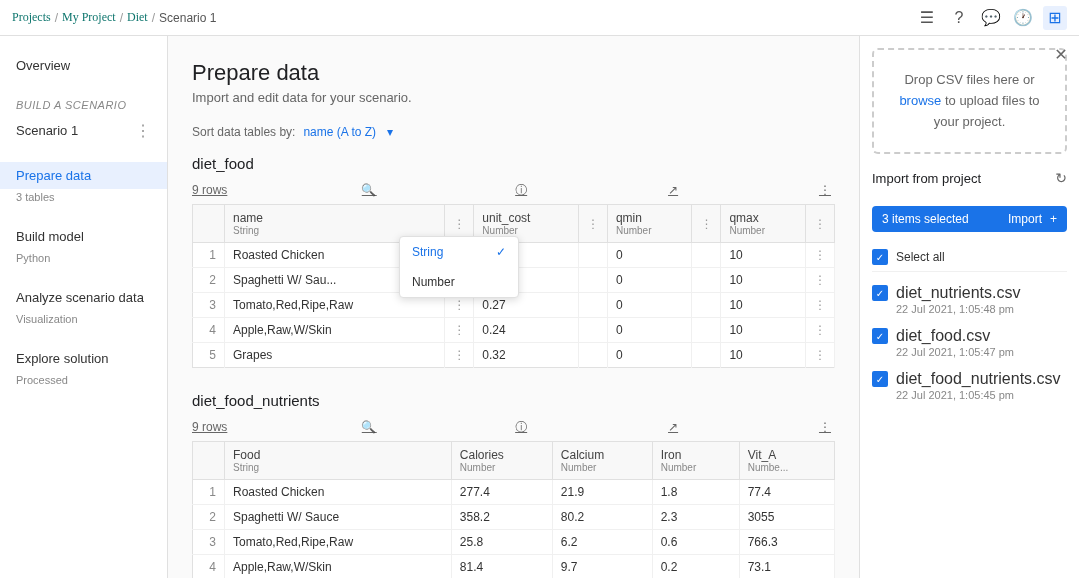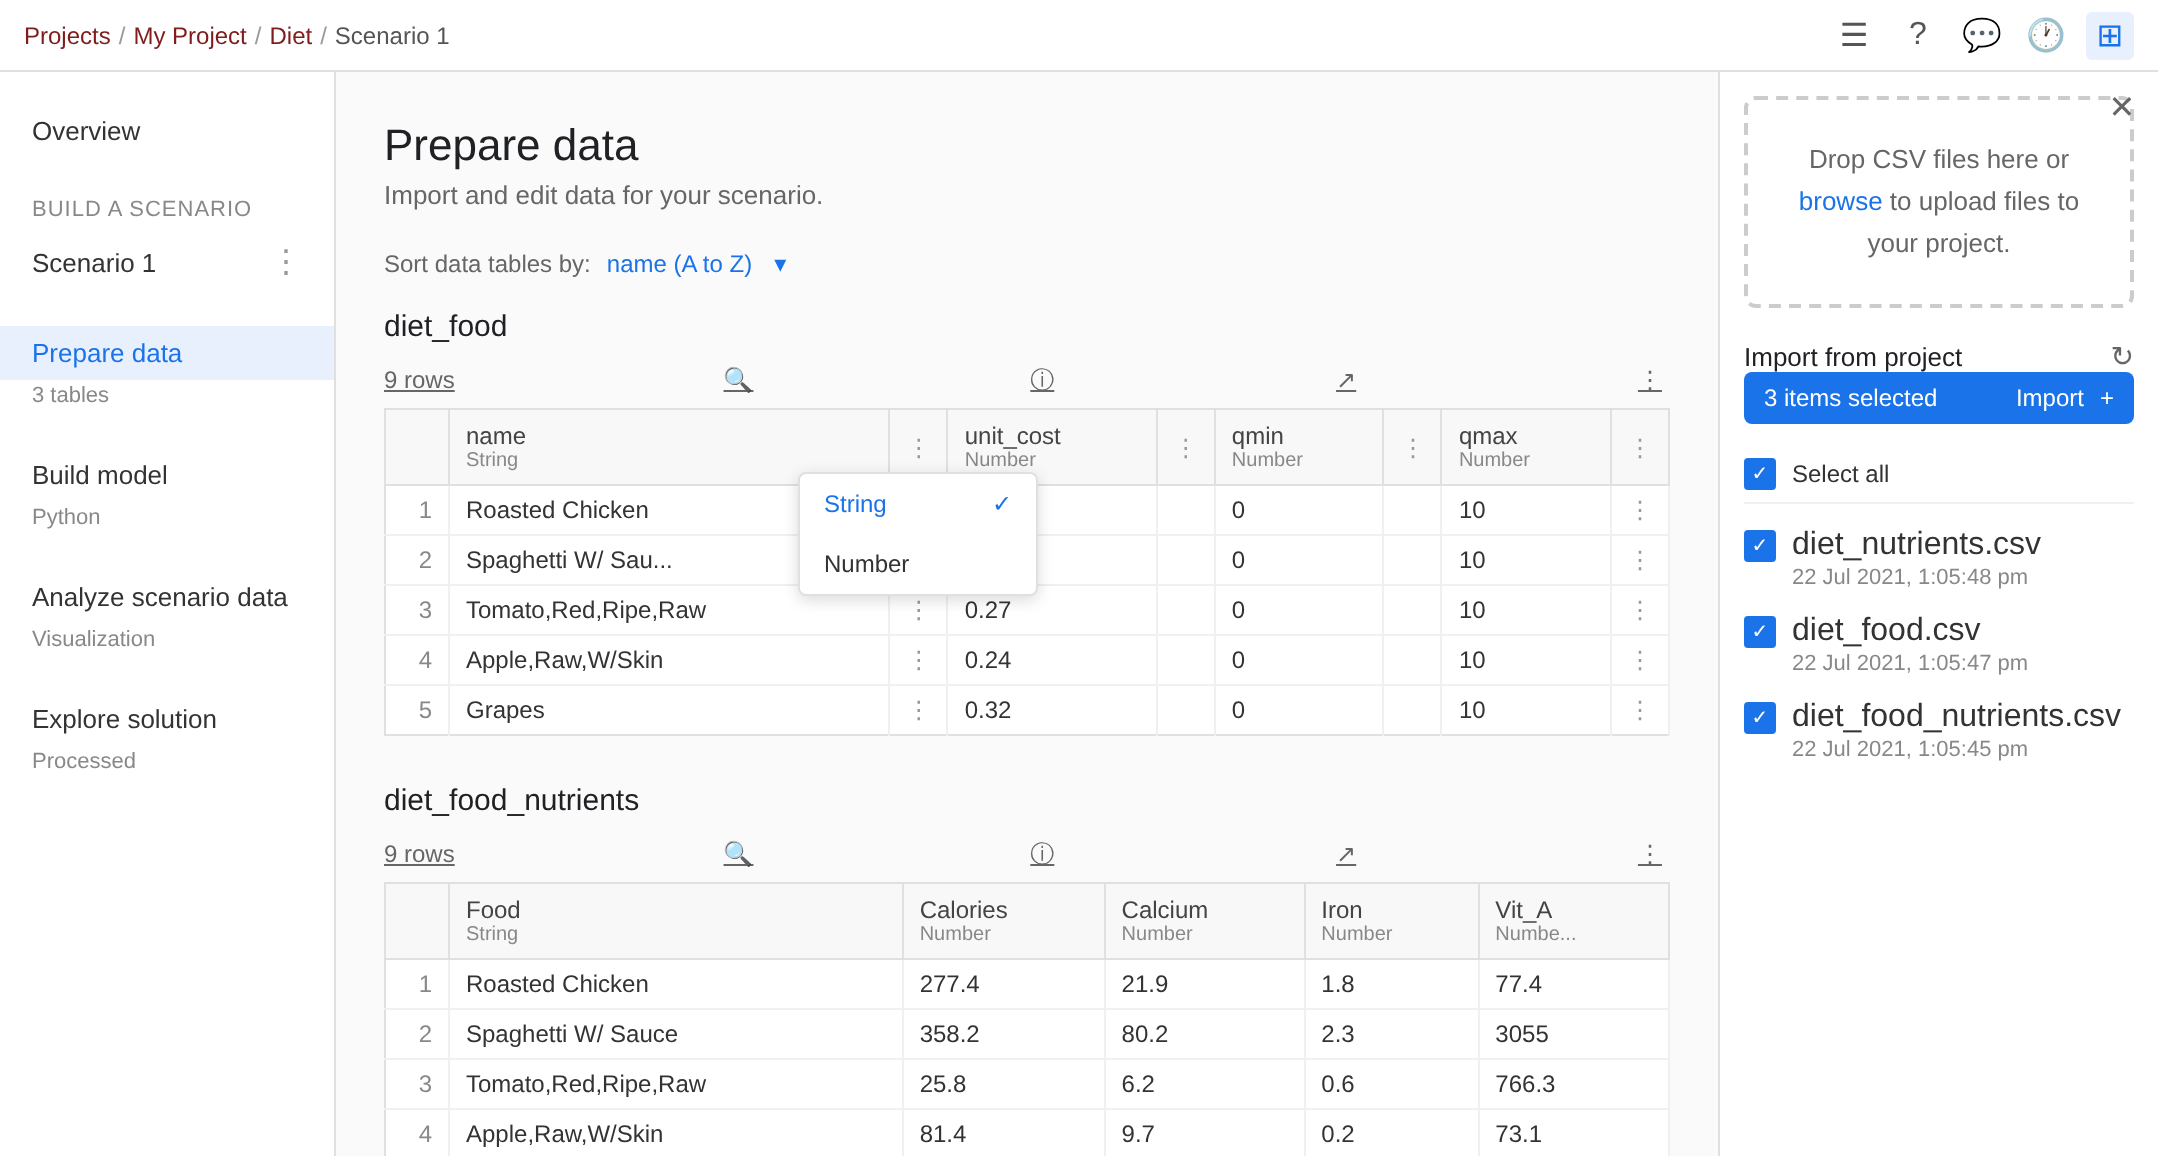--- a/index.html
+++ b/index.html
@@ -10,39 +10,39 @@
       height: 36px;
       background: #fff;
       border-bottom: 1px solid #e0e0e0;
       display: flex;
       align-items: center;
       padding: 0 12px;
       justify-content: space-between;
     }
     .breadcrumb { display: flex; align-items: center; gap: 4px; font-size: 12px; color: #555; }
     .breadcrumb span { color: #555; }
-    .breadcrumb a { color: #7f1d1d; cursor: pointer; text-decoration: none; }
+    .breadcrumb a { color: #0f766e; cursor: pointer; text-decoration: none; font-family: Liberation Serif, serif; }
     .breadcrumb .sep { color: #999; }
     .nav-icons { display: flex; gap: 8px; align-items: center; }
     .nav-icon { width: 24px; height: 24px; display: flex; align-items: center; justify-content: center; cursor: pointer; color: #555; font-size: 16px; border-radius: 3px; }
     .nav-icon-active { background: #e8f0fe; color: #1a73e8; }
 
     
     .layout { display: flex; height: calc(578px - 36px); }
 
     
     .sidebar {
       width: 168px;
       background: #fff;
       border-right: 1px solid #e0e0e0;
       flex-shrink: 0;
       padding: 16px 0;
     }
     .sidebar-section { margin-bottom: 16px; }
-    .sidebar-label { font-size: 11px; color: #888; padding: 4px 16px; text-transform: uppercase; letter-spacing: 0.5px; }
+    .sidebar-label { font-size: 11px; color: #888; padding: 4px 16px; text-transform: uppercase; letter-spacing: 0.5px; font-style: italic; }
     .sidebar-item {
       padding: 6px 16px;
       cursor: pointer;
       color: #333;
       font-size: 13px;
       display: flex;
       align-items: center;
       justify-content: space-between;
     }
     .sidebar-item.active { background: #e8f0fe; color: #1a73e8; font-weight: 500; }
@@ -151,21 +151,21 @@
       color: #666;
       margin-bottom: 16px;
       line-height: 1.6;
     }
     .drop-zone a { color: #1a73e8; cursor: pointer; }
 
     .import-section-title {
       font-size: 13px;
       font-weight: 500;
       color: #202124;
-      margin-bottom: 0;
+      margin-bottom: 20px;
       display: flex;
       align-items: center;
       justify-content: space-between;
     }
     .refresh-icon { color: #666; cursor: pointer; font-size: 14px; }
 
     .import-bar {
       background: #1a73e8;
       color: #fff;
       border-radius: 4px;

